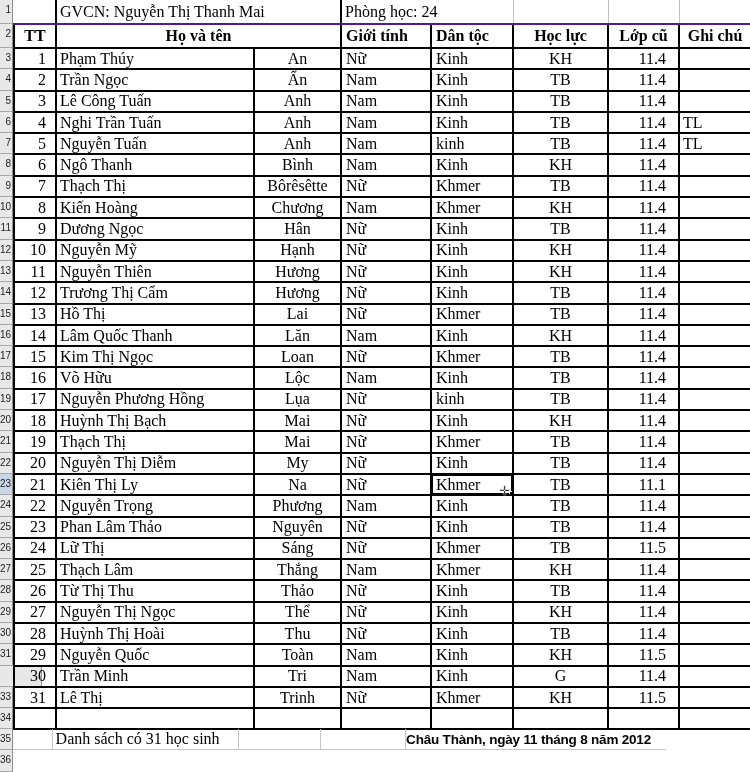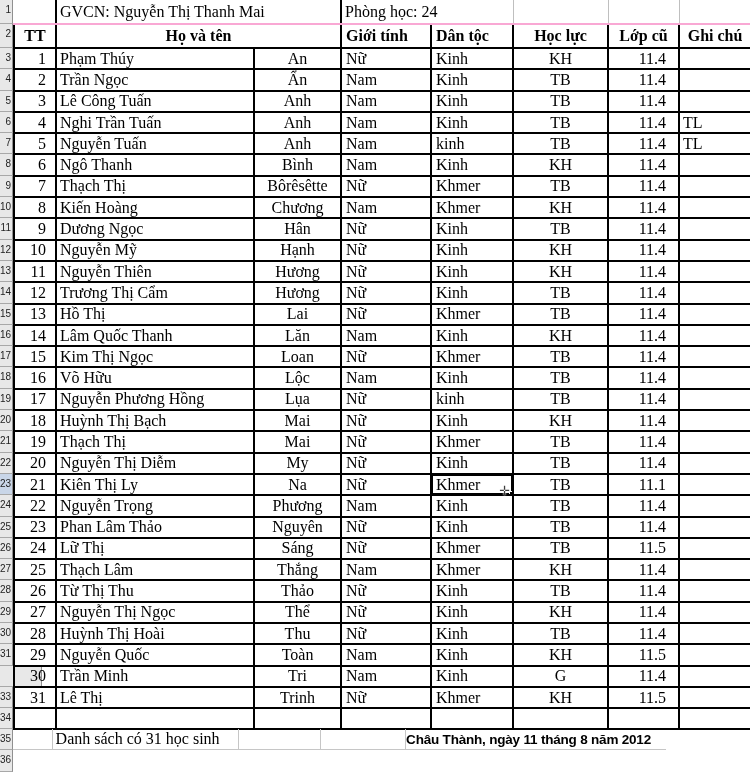--- a/index.html
+++ b/index.html
@@ -20,21 +20,21 @@
   table.main {
     position:absolute; left:13px; top:0; width:737px;
     border-collapse:collapse; table-layout:fixed;
   }
   table.main td {
     box-sizing:border-box; border:2px solid #000; padding:0 3px;
     font-size:16px; line-height:1; white-space:nowrap; overflow:hidden;
     vertical-align:middle;
   }
   tr.title-row { height:24px; }
-  tr.title-row td { border:none; border-bottom:2px solid #f9a8d4; }
+  tr.title-row td { border:none; border-bottom:2px solid #4c1d95; }
   td.t-gvcn { border-left:2px solid #000 !important; border-right:2px solid #000 !important; padding-left:4px; }
   td.t-room { border-right:1px solid #bfbfbf !important; padding-left:4px; }
   td.t-g1, td.t-g2 { border-right:1px solid #bfbfbf !important; }
   tr.header-row { height:24px; }
   tr.header-row td { font-weight:bold; text-align:center; }
   tr.header-row td.h-left { text-align:left; padding-left:4px; }
   tr.data { height:21.3px; }
   tr.empty-row { height:21px; }
   .c-tt { text-align:right; padding-right:9px !important; }
   .c-ho { text-align:left; }

